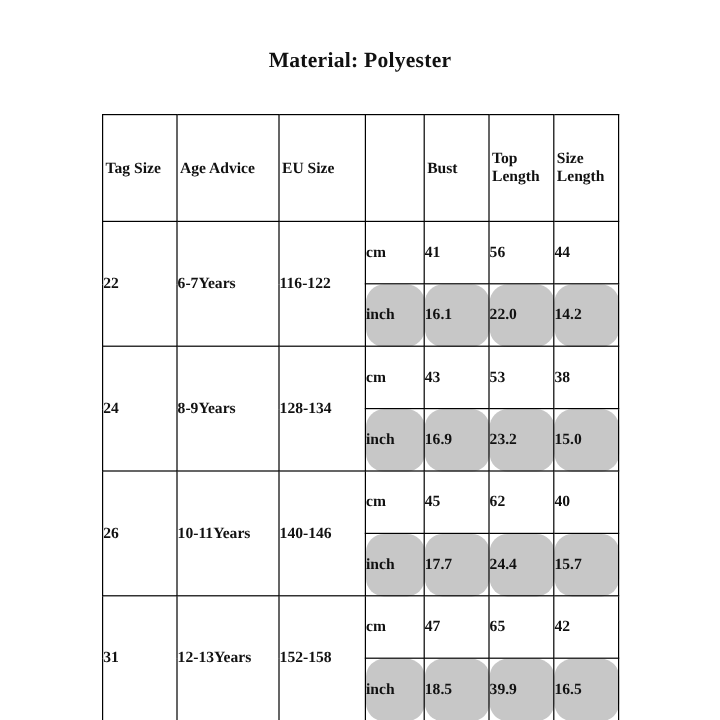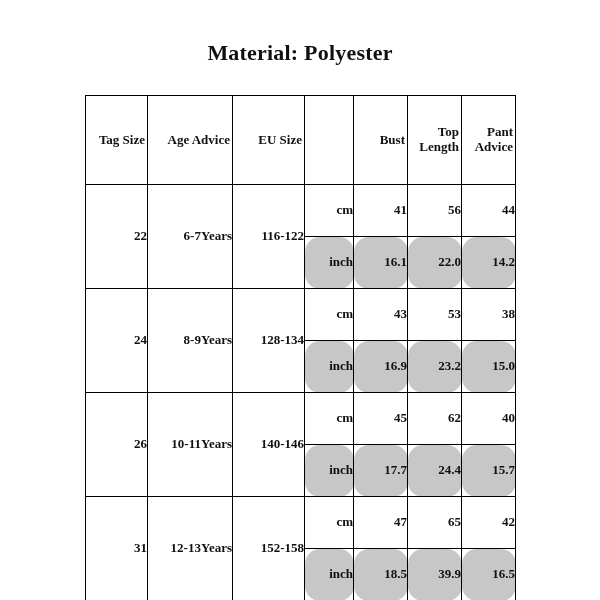--- a/index.html
+++ b/index.html
@@ -19,40 +19,40 @@
     width: 600px;
     height: 600px;
     box-sizing: border-box;
   }
   .title {
     position: absolute;
     top: 40px;
     left: 0;
     width: 600px;
     text-align: center;
-    font-size: 22px;
+    font-size: 18px;
     font-weight: bold;
     letter-spacing: 0.2px;
     color: #111111;
   }
   .table-wrap {
     position: absolute;
     top: 95px;
     left: 85px;
     width: 430px;
   }
   table.size-chart {
     border-collapse: collapse;
     width: 430px;
     table-layout: fixed;
   }
   table.size-chart td,
   table.size-chart th {
     border: 1px solid #000000;
-    text-align: right;
+    text-align: left;
     vertical-align: middle;
     font-size: 13px;
     font-weight: bold;
     color: #111111;
     padding: 0;
     line-height: 1.15;
   }
   col.c-tag    { width: 62px; }
   col.c-age    { width: 85px; }
   col.c-eu     { width: 72px; }
@@ -115,21 +115,21 @@
           <th class="empty-head">
               <span class="hdr-wrap"></span>
             </th>
           <th>
               <span class="hdr-wrap">Bust</span>
             </th>
           <th>
               <span class="hdr-wrap">Top Length</span>
             </th>
           <th>
-              <span class="hdr-wrap">Pant Advice</span>
+              <span class="hdr-wrap">Size Length</span>
             </th>
         </tr>
       </thead>
       <tbody>
 
         <tr>
           <td rowspan="2">22</td>
           <td rowspan="2">6-7Years</td>
           <td rowspan="2">116-122</td>
           <td class="unit">cm</td>

